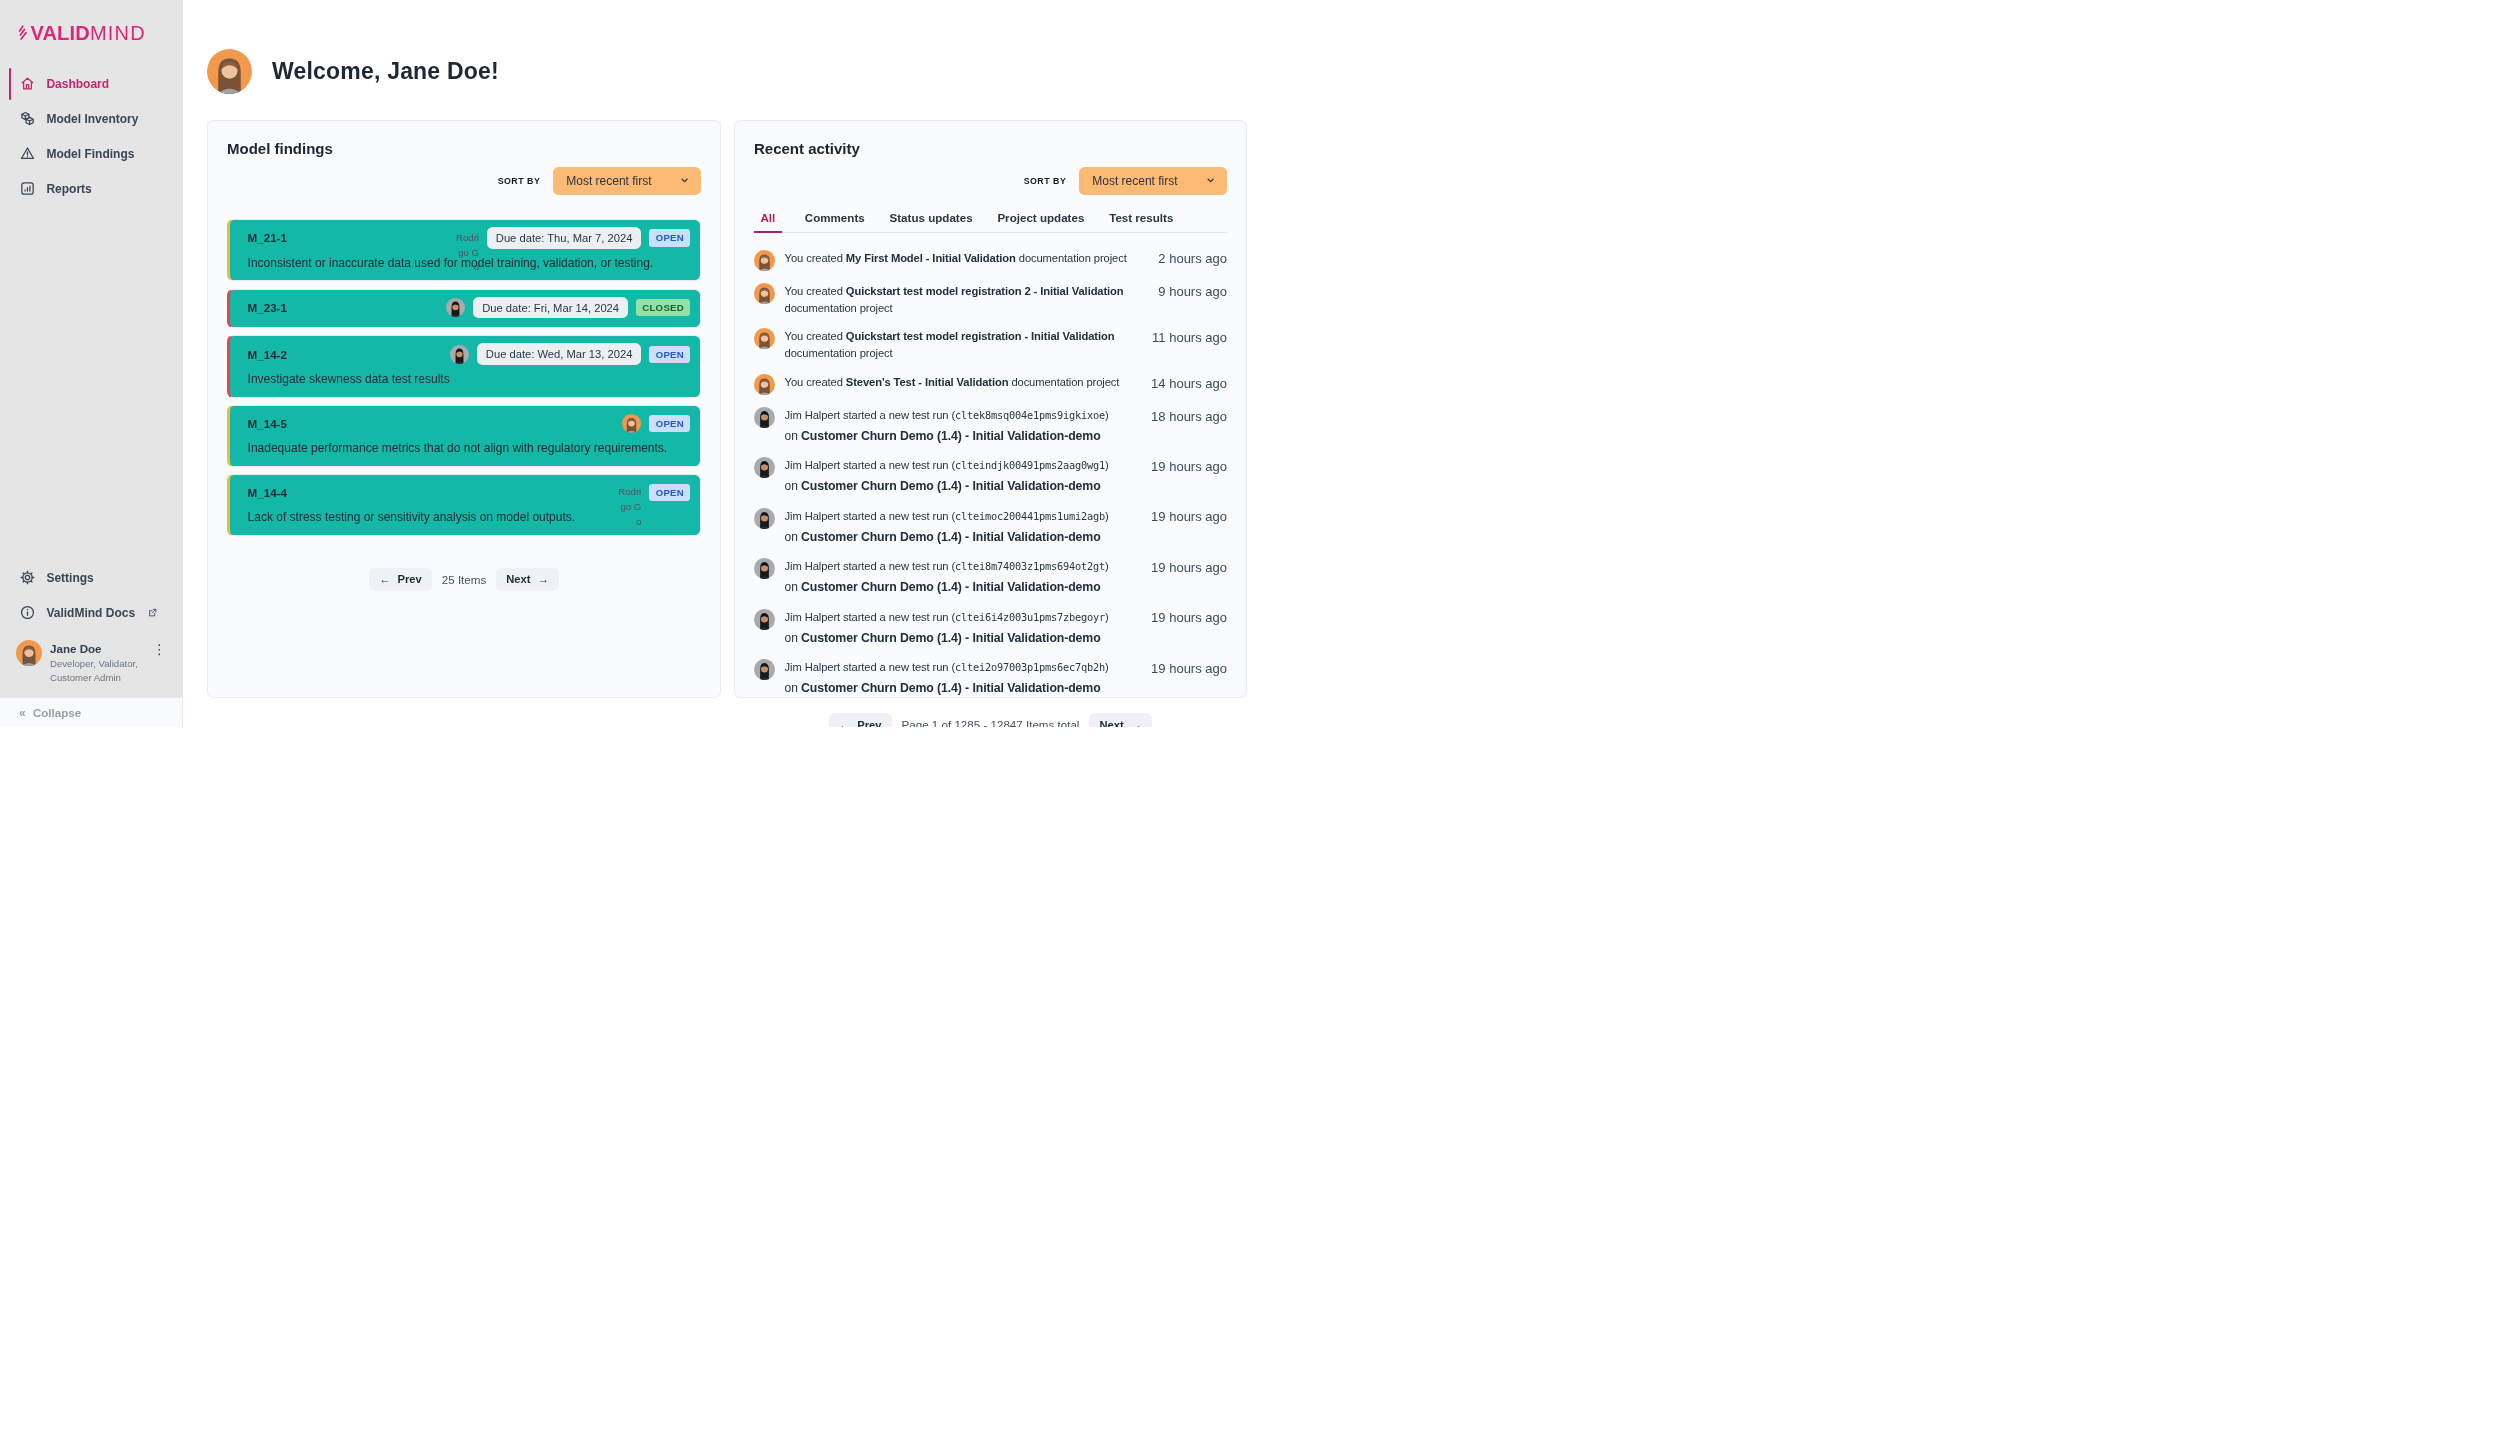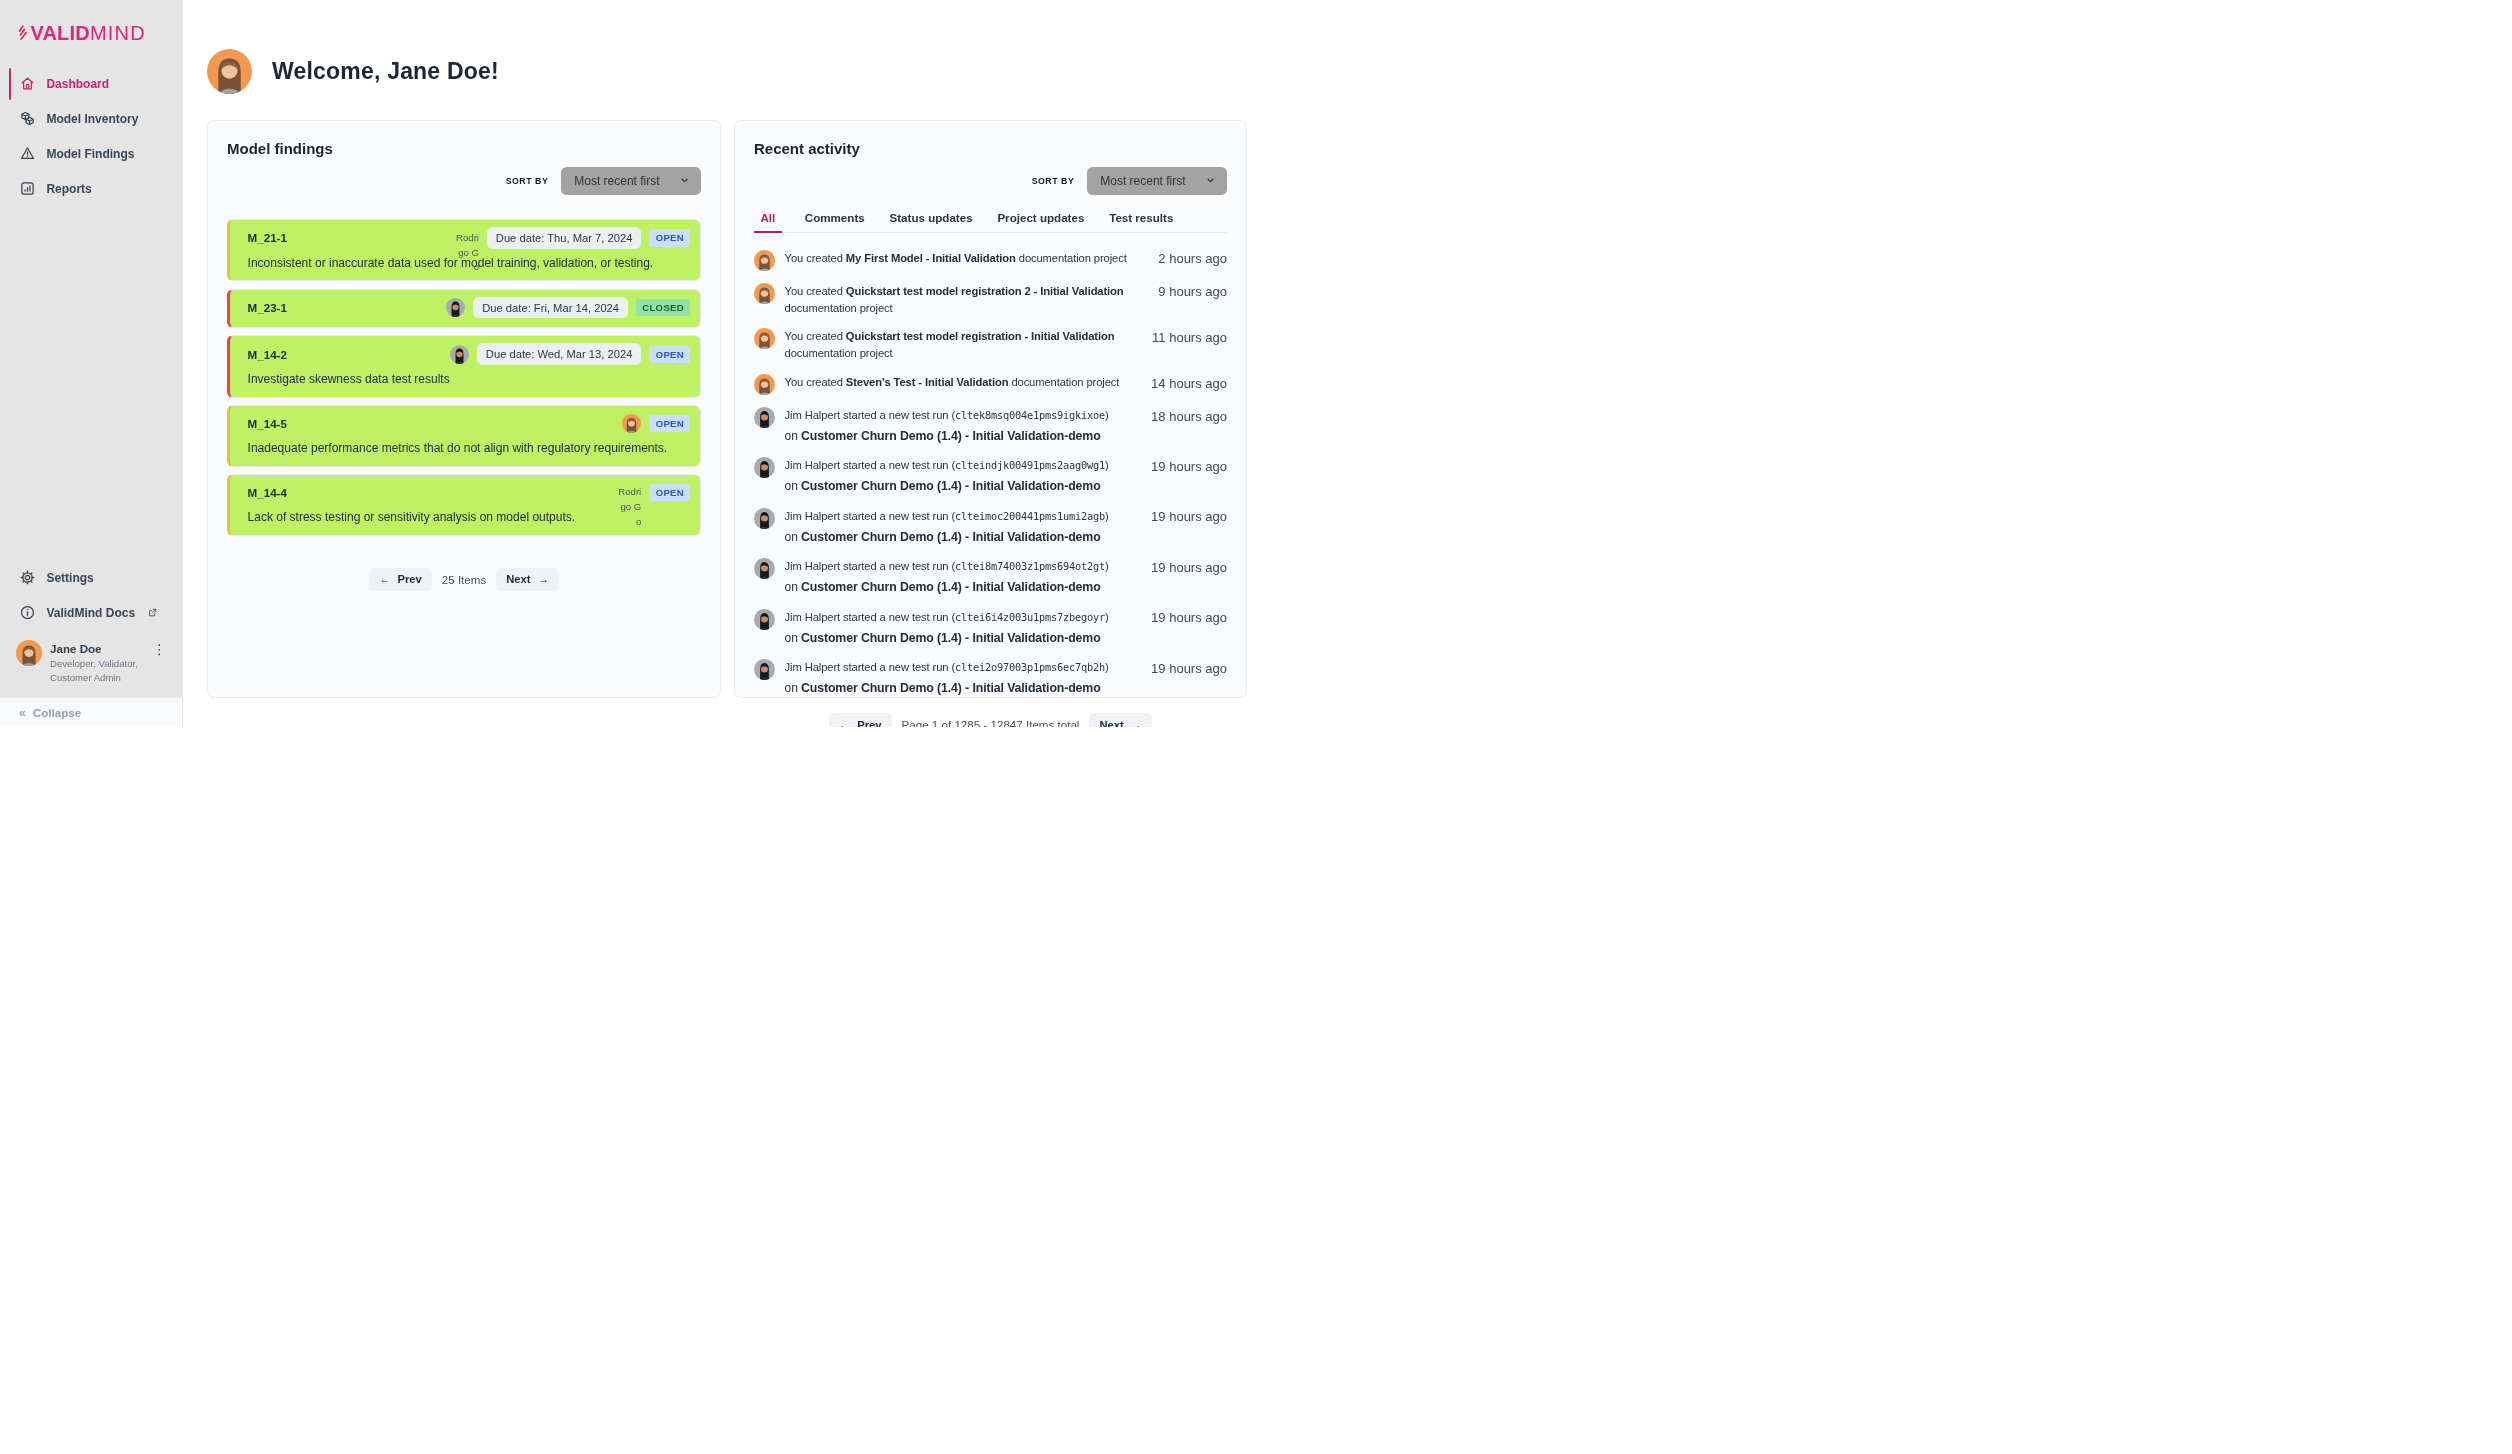--- a/index.html
+++ b/index.html
@@ -48,27 +48,27 @@
   .welcome h1 { font-size:23px; font-weight:600; color:#1D2736; letter-spacing:0.2px; }
   .panels { display:flex; gap:13px; margin:26px 9.6px 0 24px; }
   .panel { background:#FAFBFD; border:0.8px solid #E9ECF0; border-radius:6.4px;
     height:578px; padding:19px; }
   .panel h2 { font-size:15px; font-weight:600; color:#1B2433; }
   .findings-panel { width:514px; }
   .activity-panel { width:513px; }
 
   .sort-row { display:flex; justify-content:flex-end; align-items:center; gap:13px; margin-top:9.6px; }
   .sort-label { font-size:8.8px; font-weight:700; letter-spacing:0.5px; color:#111827; }
-  .sort-select { display:flex; align-items:center; gap:19px; background:#a3a3a3;
+  .sort-select { display:flex; align-items:center; gap:27px; background:#fdba74;
     border-radius:5.6px; padding:7.2px 11.2px 7.2px 13px; font-size:12px; color:#2B3442; cursor:pointer; }
   .sort-select svg { stroke:#2B3442; fill:none; stroke-width:1.8; stroke-linecap:round; stroke-linejoin:round; }
 
   
   .findings-list { margin-top:24px; display:flex; flex-direction:column; gap:7.2px; }
-  .finding-card { background:#bef264; border:0.8px solid #E7EAEE; border-left-width:3.2px;
+  .finding-card { background:#14b8a6; border:0.8px solid #E7EAEE; border-left-width:3.2px;
     border-radius:6.4px; padding:7.2px 9.6px 8.8px 17.6px; cursor:pointer; }
   .f-head { display:flex; align-items:center; min-height:21px; }
   .f-id { font-size:11.6px; font-weight:700; color:#1F2937; }
   .f-right { margin-left:auto; display:flex; align-items:center; gap:8px; }
   .f-assignee { width:23px; max-height:14.4px; overflow:visible; font-size:9.6px; color:#4A5563;
     line-height:1.55; word-break:break-all; text-align:right; position:relative; z-index:2; }
   .f-due { background:#ECF0F3; border-radius:5.6px; padding:4.8px 8.8px; font-size:11.2px; color:#2B3646; white-space:nowrap; }
   .f-badge { font-size:9.6px; font-weight:700; letter-spacing:0.3px; border-radius:3.2px;
     padding:3.2px 6.4px; white-space:nowrap; }
   .f-desc { margin-top:4.8px; font-size:12px; color:#1F2937; line-height:1.5; max-width:450px; }

